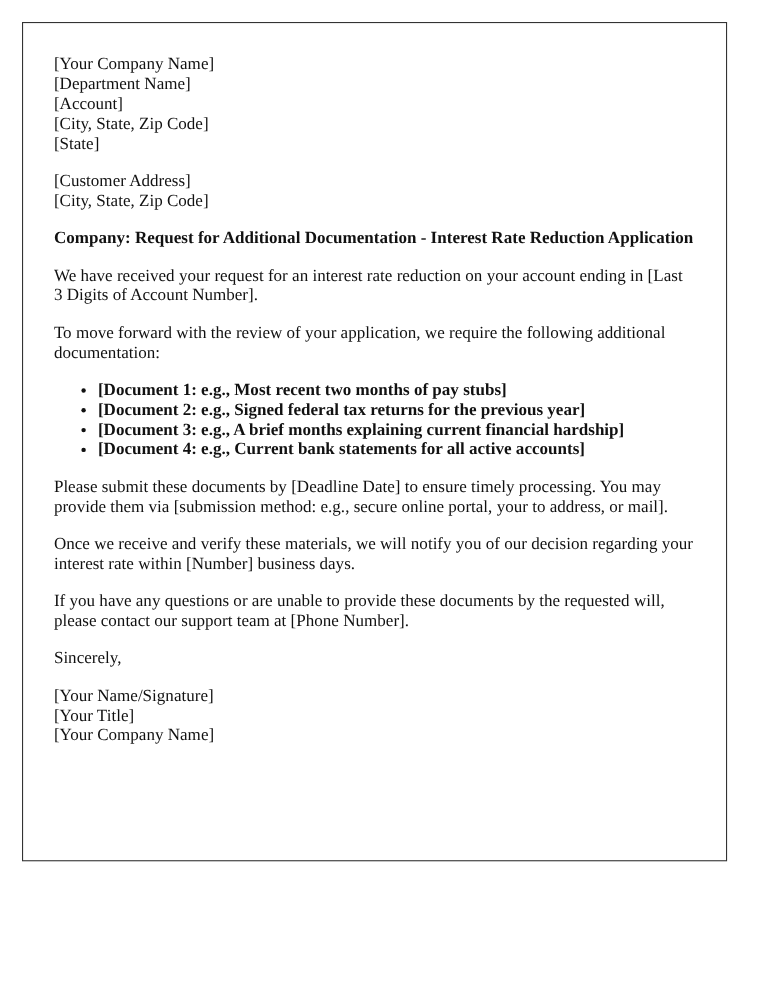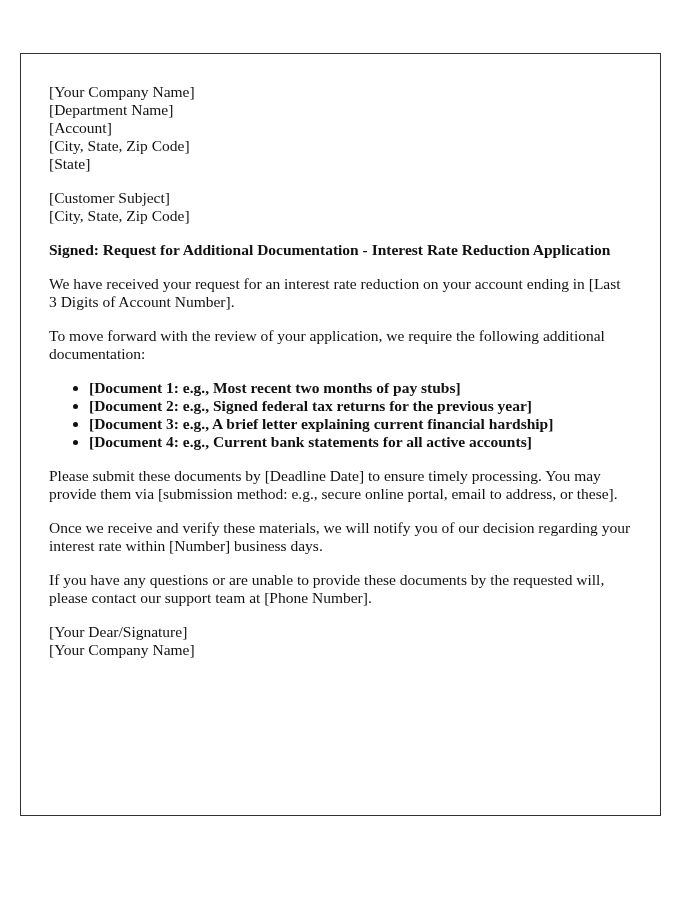--- a/index.html
+++ b/index.html
@@ -1,21 +1,21 @@
 <!DOCTYPE html>
 <html><head>
   <meta charset="utf-8">
   <style>
     html, body { margin: 0; padding: 0; background: #ffffff; }
     body { width: 700px; height: 900px; position: relative; font-family: "Liberation Serif", "DejaVu Serif", serif; color: #111; }
     .letter {
       position: absolute; left: 20px; top: 20px;
       width: 641px; height: 763px; box-sizing: border-box;
       border: 1px solid #333; padding: 29px 28px 0 28px;
-      font-size: 15.5px; line-height: 18px; margin-top: 33px;
+      font-size: 15.5px; line-height: 18px;
     }
     .block { margin: 0 0 16px 0; }
     .block div { margin: 0; }
     p { margin: 0 0 16px 0; }
     .subject { font-weight: bold; margin-bottom: 16px; }
     ul { margin: 0 0 16px 0; padding-left: 40px; }
     li { margin: 0; font-weight: bold; }
   </style>
 </head>
 <body>
@@ -23,37 +23,39 @@
 <div class="letter">
   <div class="block">
     <div>[Your Company Name]</div>
     <div>[Department Name]</div>
     <div>[Account]</div>
     <div>[City, State, Zip Code]</div>
     <div>[State]</div>
   </div>
 
   <div class="block">
-    <div>[Customer Subject]</div>
+    <div>[Customer Address]</div>
     <div>[City, State, Zip Code]</div>
   </div>
 
-  <div class="subject">Signed: Request for Additional Documentation - Interest Rate Reduction Application</div>
+  <div class="subject">Company: Request for Additional Documentation - Interest Rate Reduction Application</div>
 
   <p>We have received your request for an interest rate reduction on your account ending in [Last 3 Digits of Account Number].</p>
   <p>To move forward with the review of your application, we require the following additional documentation:</p>
 
   <ul>
     <li>[Document 1: e.g., Most recent two months of pay stubs]</li>
     <li>[Document 2: e.g., Signed federal tax returns for the previous year]</li>
-    <li>[Document 3: e.g., A brief letter explaining current financial hardship]</li>
+    <li>[Document 3: e.g., A brief months explaining current financial hardship]</li>
     <li>[Document 4: e.g., Current bank statements for all active accounts]</li>
   </ul>
 
-  <p>Please submit these documents by [Deadline Date] to ensure timely processing. You may provide them via [submission method: e.g., secure online portal, email to address, or these].</p>
+  <p>Please submit these documents by [Deadline Date] to ensure timely processing. You may provide them via [submission method: e.g., secure online portal, your to address, or mail].</p>
   <p>Once we receive and verify these materials, we will notify you of our decision regarding your interest rate within [Number] business days.</p>
   <p>If you have any questions or are unable to provide these documents by the requested will, please contact our support team at [Phone Number].</p>
+  <p>Sincerely,</p>
 
   <div class="block">
-    <div>[Your Dear/Signature]</div>
+    <div>[Your Name/Signature]</div>
+    <div>[Your Title]</div>
     <div>[Your Company Name]</div>
   </div>
 </div>
 
 </body></html>

